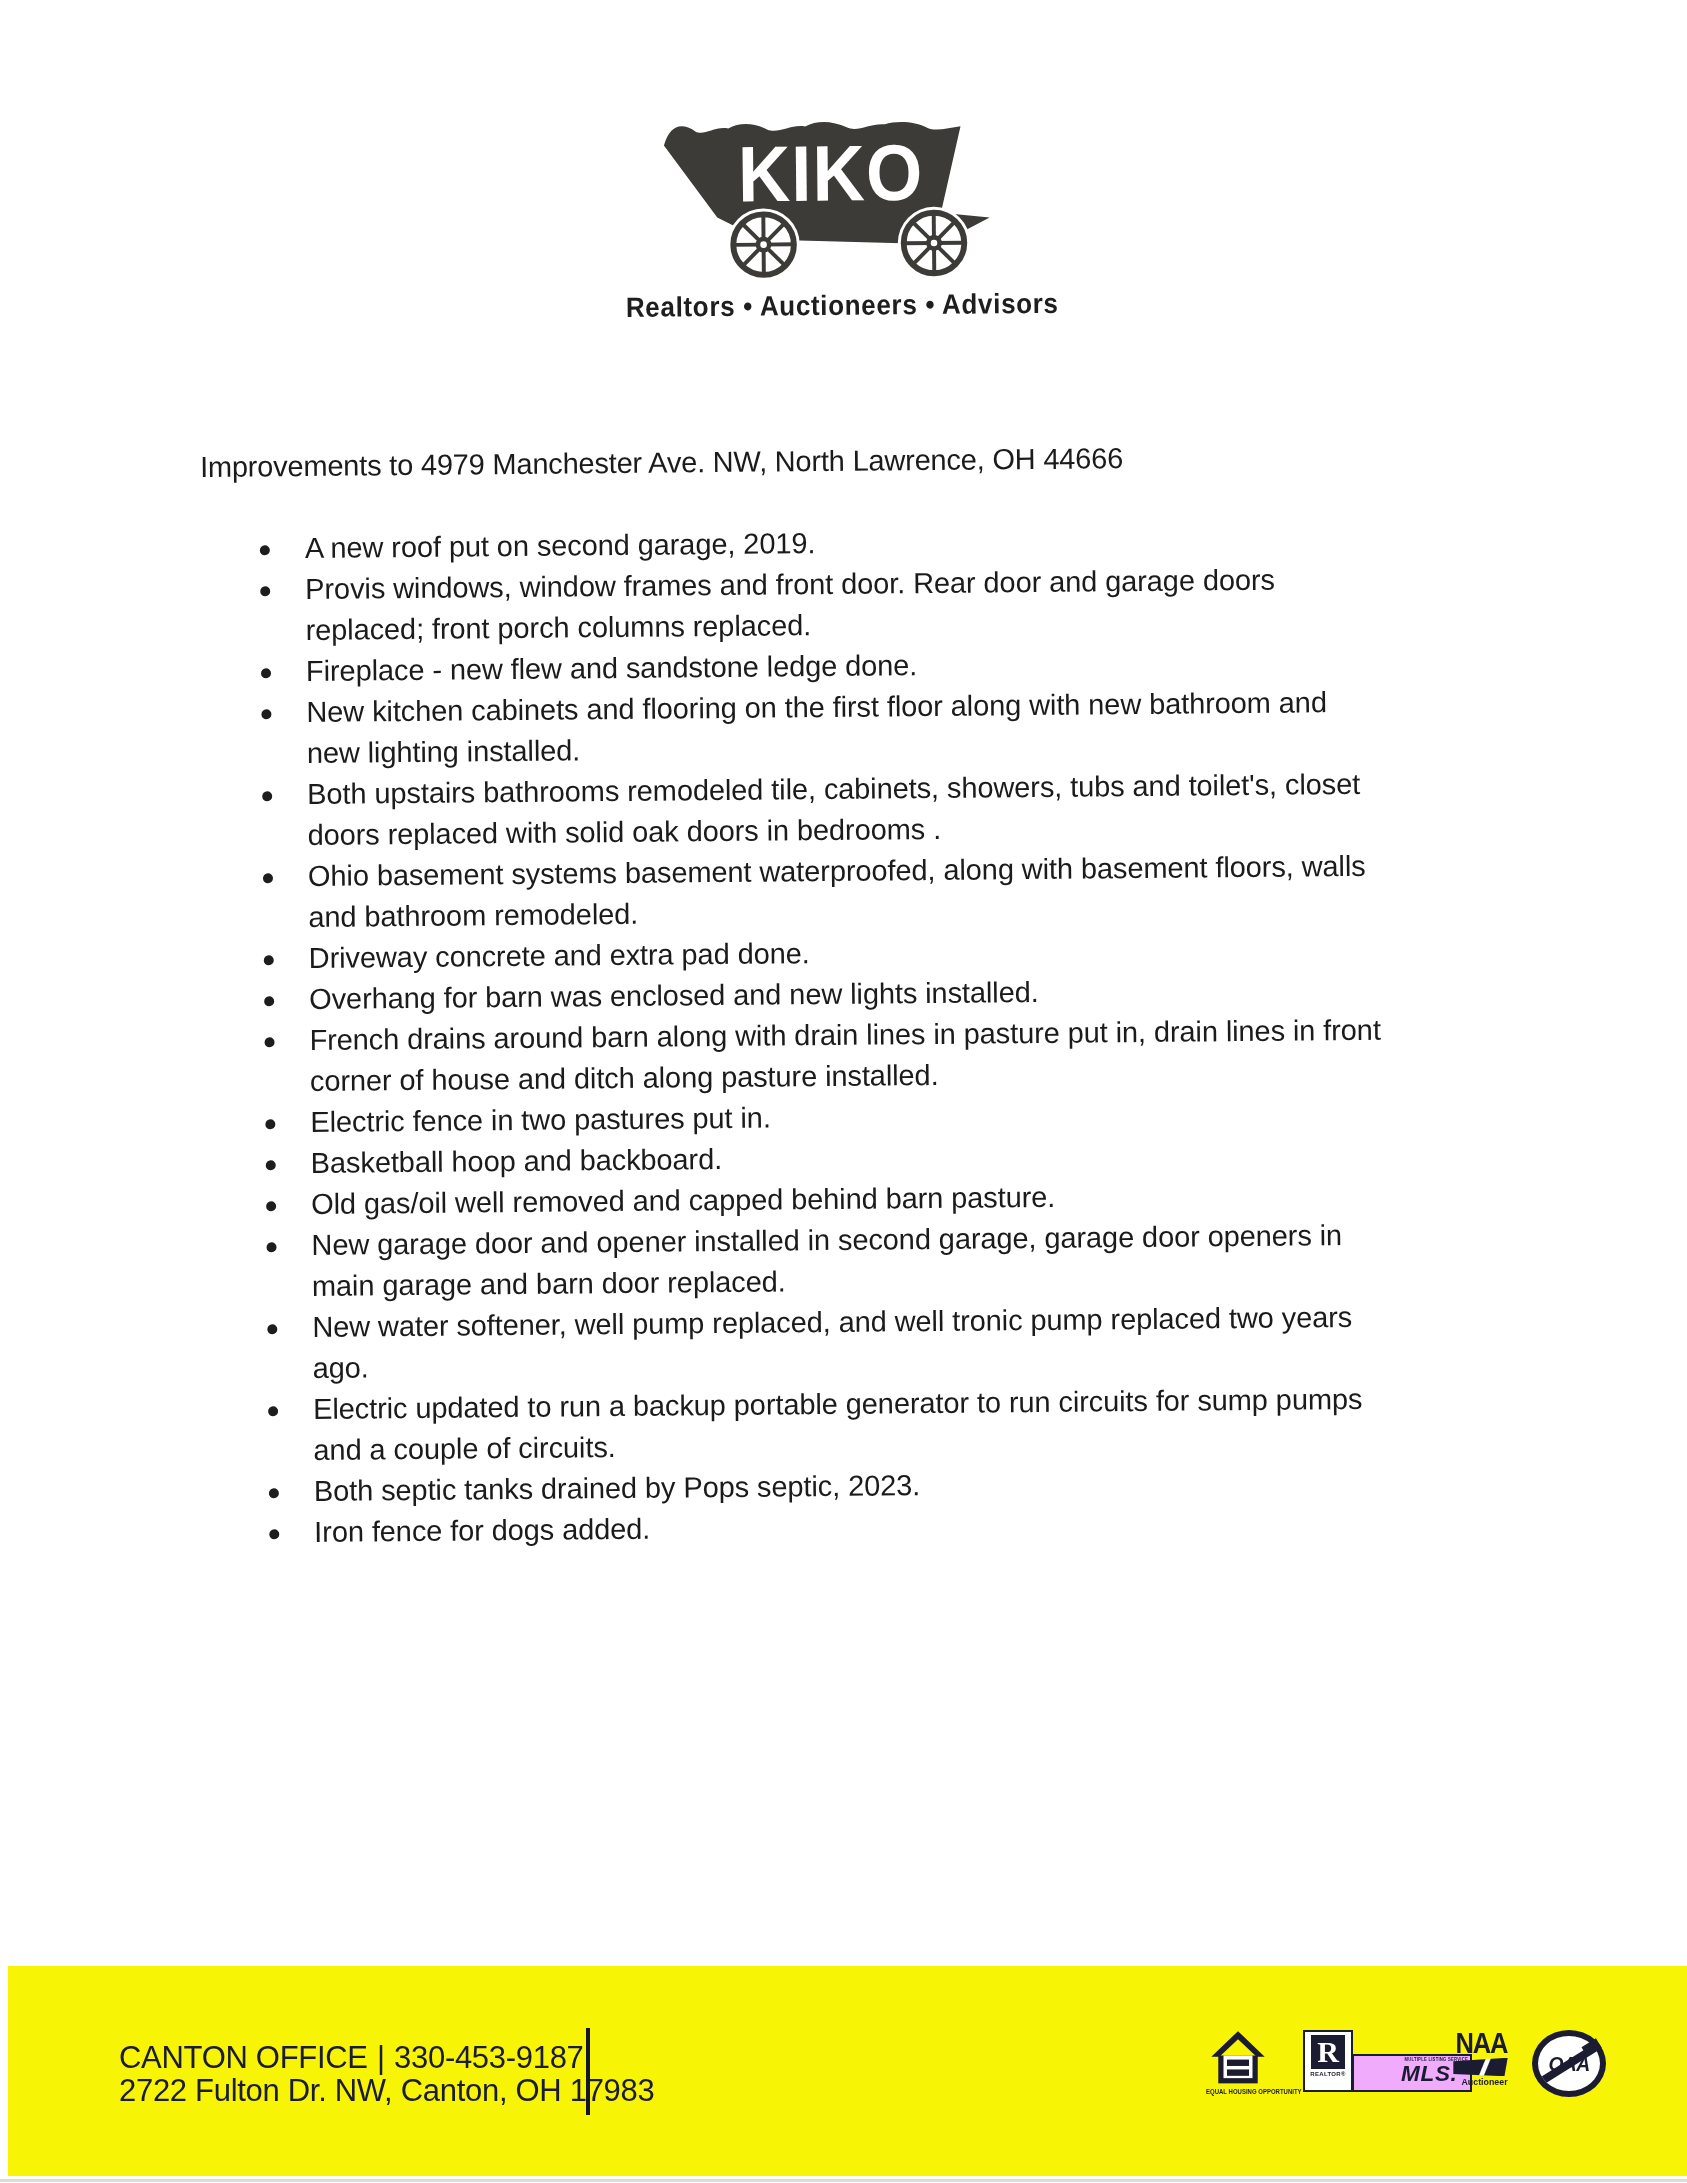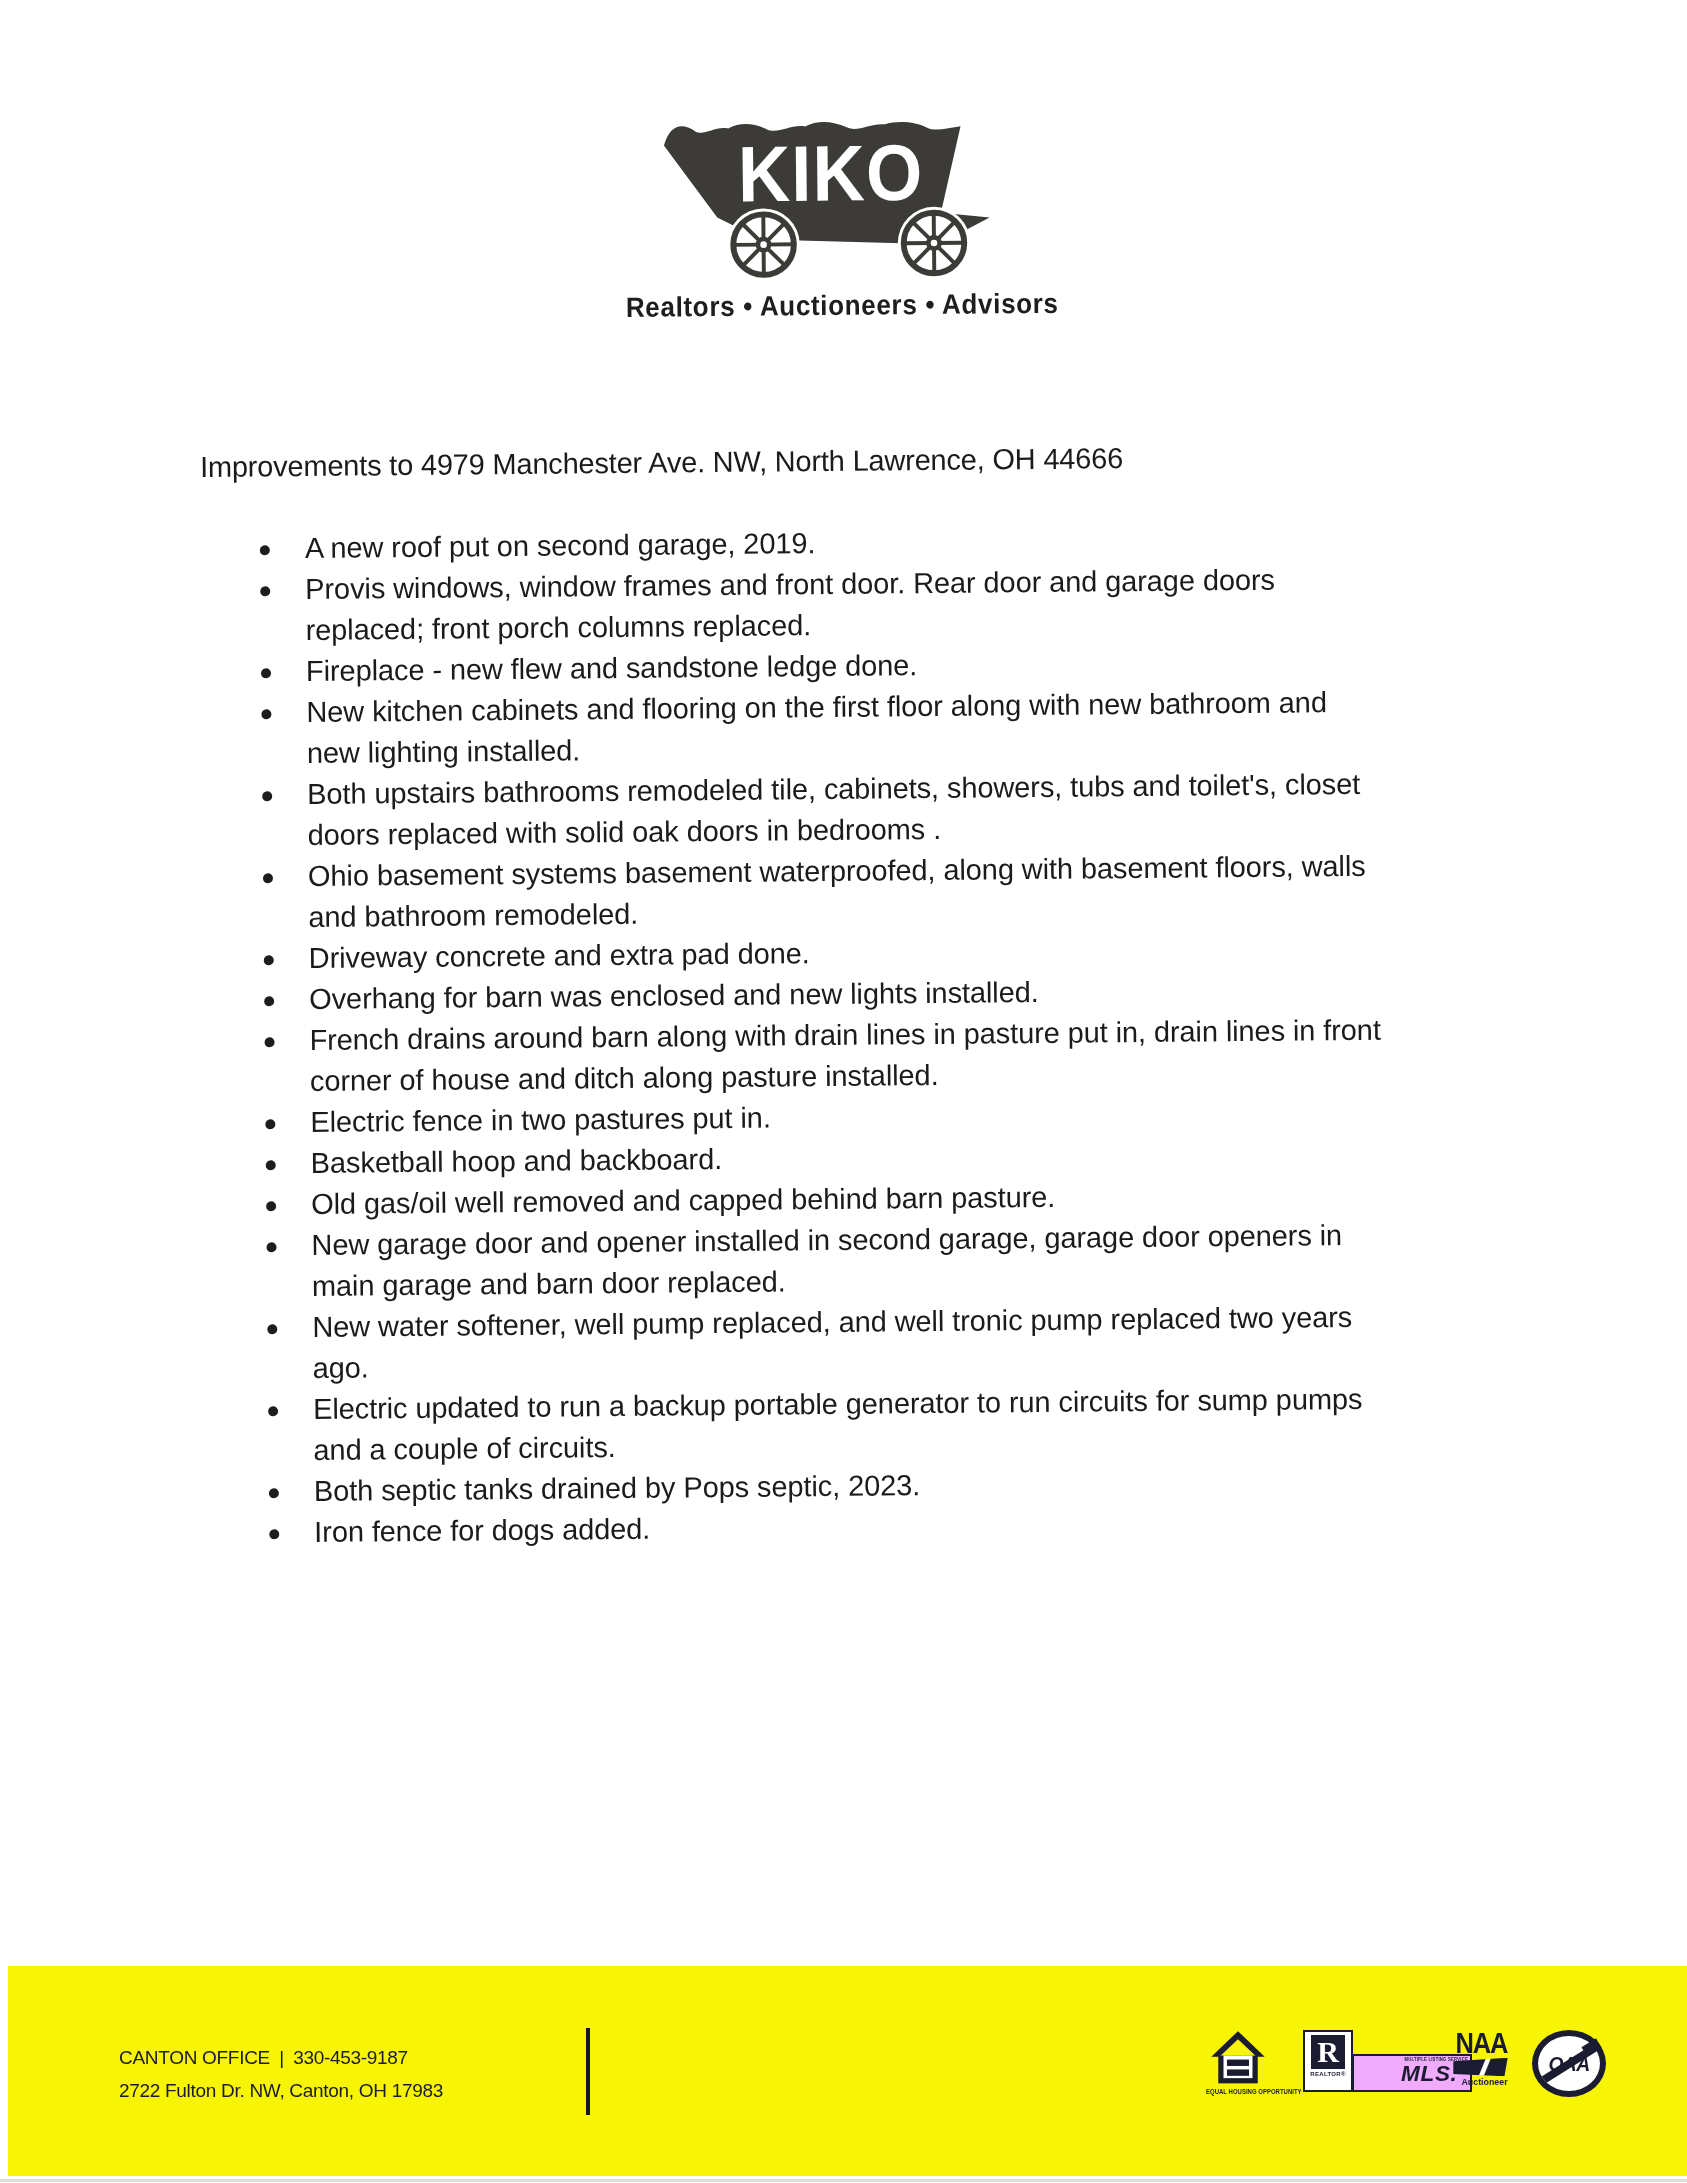--- a/index.html
+++ b/index.html
@@ -43,21 +43,21 @@
     flex:0 0 auto;width:10px;height:10px;border-radius:50%;
     background:#1d1d1d;margin:16.5px 35px 0 0;
   }
   .improvements .bl{white-space:nowrap;}
 
   
   .band{
     position:absolute;left:8px;right:0;top:1966px;height:210px;
     background:var(--band_yellow,#f8f406);
   }
-  .office{position:absolute;font-size:19px;line-height:33px;letter-spacing:-0.3px;
+  .office{position:absolute;font-size:31px;line-height:33px;letter-spacing:-0.3px;
     color:var(--navy,#1b1b31);white-space:nowrap;}
   .office .sep{display:inline-block;margin:0 9.3px;}
   .office-canton{left:111px;top:75px;}
   .office-dover{left:630px;top:75px;}
   .vdivider{position:absolute;left:578px;top:62px;width:4px;height:87px;background:#15152a;}
 
   
   .logos{position:absolute;left:1198px;top:64px;height:73px;}
   .logo-item{position:absolute;top:0;}
 

